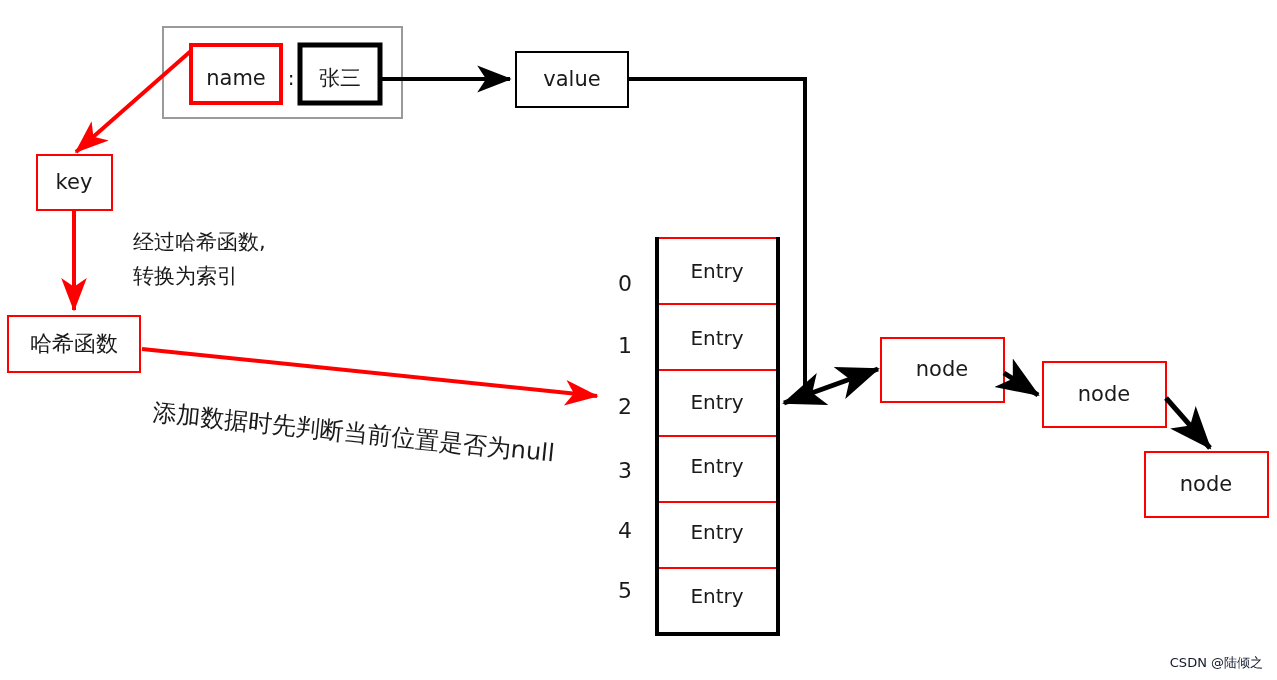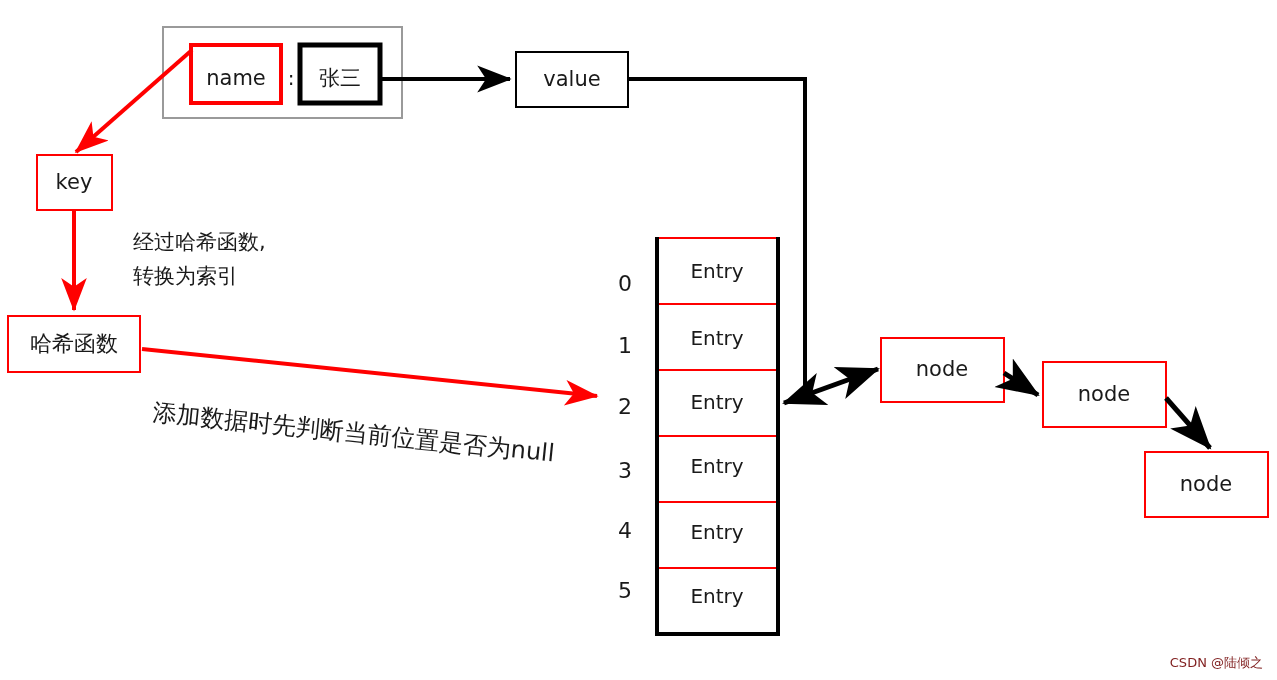--- a/index.html
+++ b/index.html
@@ -67,21 +67,21 @@
     fill: #1a1a1a;
     text-anchor: middle;
     dominant-baseline: middle;
   }
   .watermark {
     position: absolute;
     right: 14px;
     bottom: 8px;
     font-family: "DejaVu Sans", "Liberation Sans", sans-serif;
     font-size: 13px;
-    color: #7f1d1d;
+    color: #0f172a;
     white-space: nowrap;
     user-select: none;
   }
 </style>
 </head>
 <body>
 
 <svg id="diagram" viewBox="0 0 1277 680" xmlns="http://www.w3.org/2000/svg">
   <defs>
     <marker id="arrow-black" markerWidth="10" markerHeight="10" refX="8.2" refY="3.4" orient="auto" markerUnits="strokeWidth">

